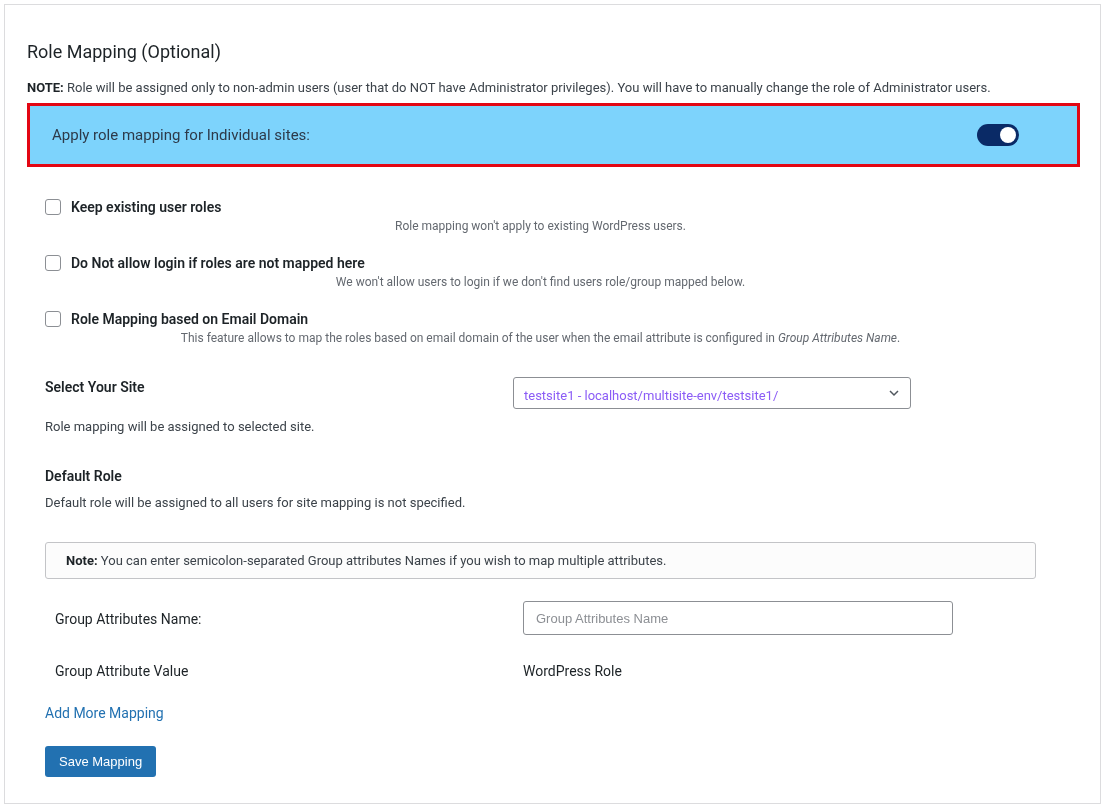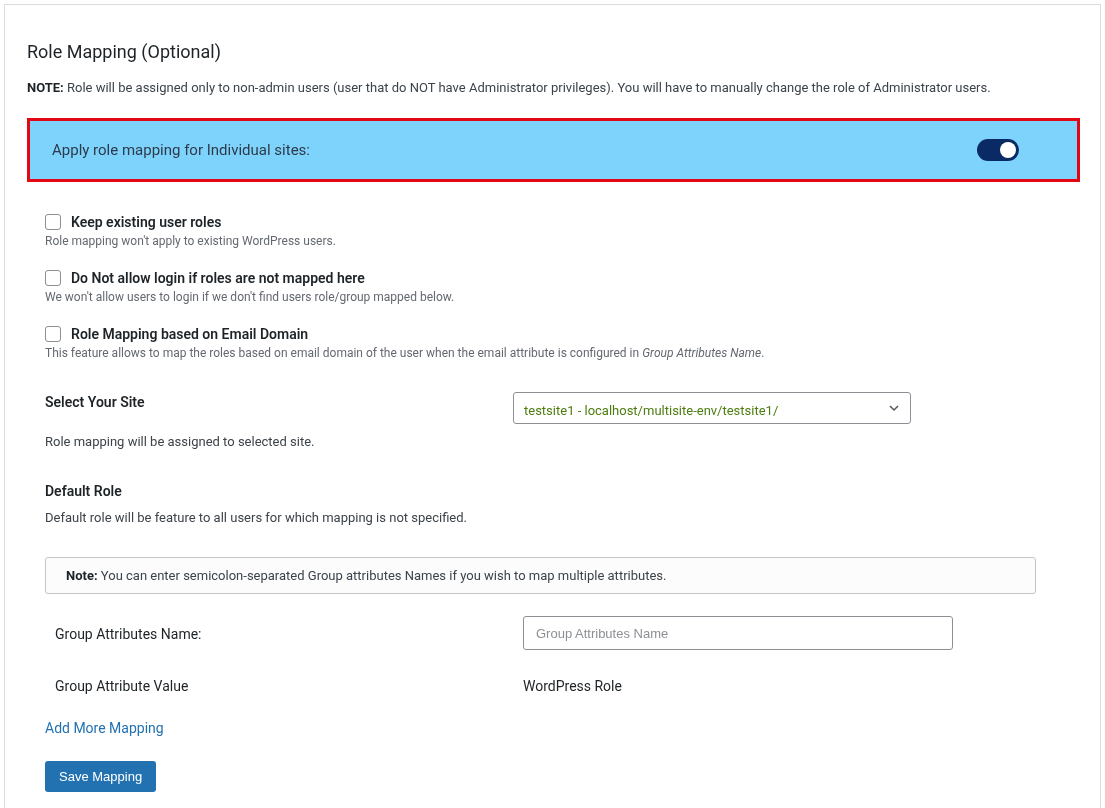--- a/index.html
+++ b/index.html
@@ -15,21 +15,21 @@
     }
     h2.page-title {
       font-size: 18px;
       font-weight: 400;
       color: #1d2327;
       margin-bottom: 18px;
     }
     .note-line {
       font-size: 13px;
       color: #3c434a;
-      margin-bottom: 23px;
+      margin-bottom: 8px;
     }
     .note-line strong { font-weight: 700; color: #1d2327; }
     .highlight-box {
       border: 3px solid #e30613;
       background: #7dd3fc;
       padding: 18px 22px;
       display: flex;
       align-items: center;
       justify-content: space-between;
       margin-bottom: 32px;
@@ -50,21 +50,21 @@
     }
     .toggle .knob {
       width: 16px;
       height: 16px;
       background: #fff;
       border-radius: 50%;
       position: absolute;
       top: 3px;
       right: 3px;
     }
-    .options-block { padding-left: 18px; padding-right: 44px; margin-bottom: 4px; }
+    .options-block { padding-left: 18px; padding-right: 44px; margin-bottom: 4px; text-align: center; }
     .option-row { display: flex; align-items: center; gap: 10px; margin-top: 0; }
     .checkbox {
       width: 16px;
       height: 16px;
       border: 1px solid #8c8f94;
       border-radius: 3px;
       background: #fff;
       flex-shrink: 0;
       cursor: pointer;
     }
@@ -104,21 +104,21 @@
     }
 
     .select {
       width: 398px;
       height: 32px;
       border: 1px solid #8c8f94;
       border-radius: 3px;
       background: #fff;
       padding: 4px 30px 0 10px;
       font-size: 13px;
-      color: #4d7c0f;
+      color: #8b5cf6;
       display: flex;
       align-items: center;
       position: relative;
       cursor: pointer;
     }
     .select .chev {
       position: absolute;
       right: 10px;
       top: 50%;
       transform: translateY(-50%);
@@ -242,21 +242,21 @@
         </div>
       </div>
     </div>
     <div class="help-italic">Role mapping will be assigned to selected site.</div>
 
     <div class="form-row">
       <div class="col-label">
         <span class="fld-label">Default Role</span>
       </div>
     </div>
-    <div class="help-italic">Default role will be feature to all users for which mapping is not specified.</div>
+    <div class="help-italic">Default role will be assigned to all users for site mapping is not specified.</div>
 
     <div class="info-box">
       <strong>Note:</strong><span> You can enter semicolon-separated Group attributes Names if you wish to map multiple attributes.</span>
     </div>
 
     <div class="attr-row">
       <div class="col-label">
         <span class="fld-label">Group Attributes Name:</span>
       </div>
       <div class="col-field">

